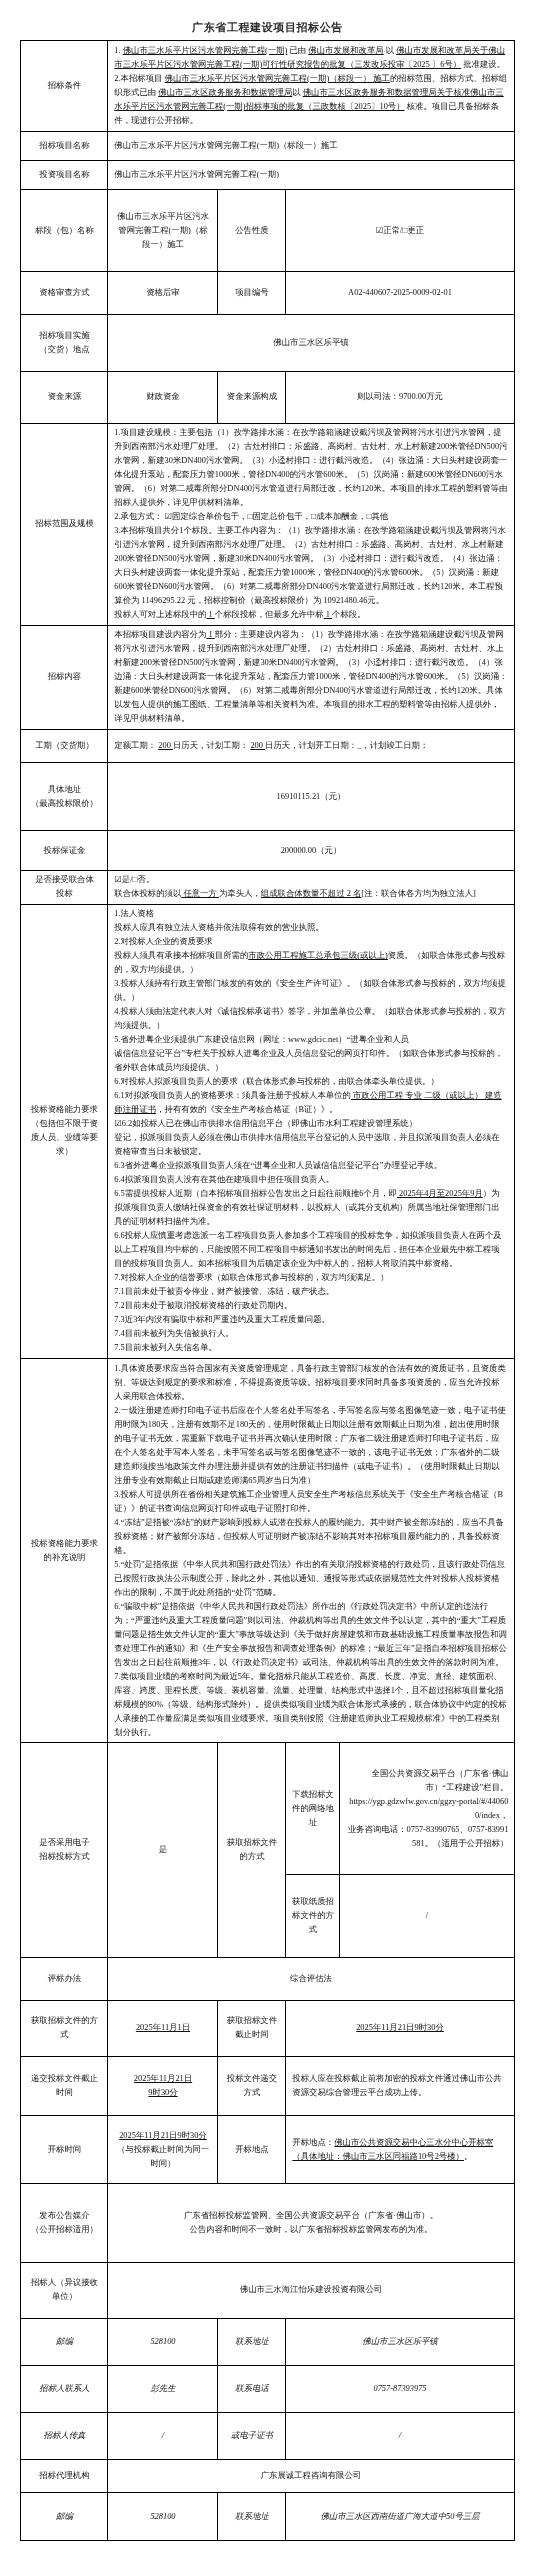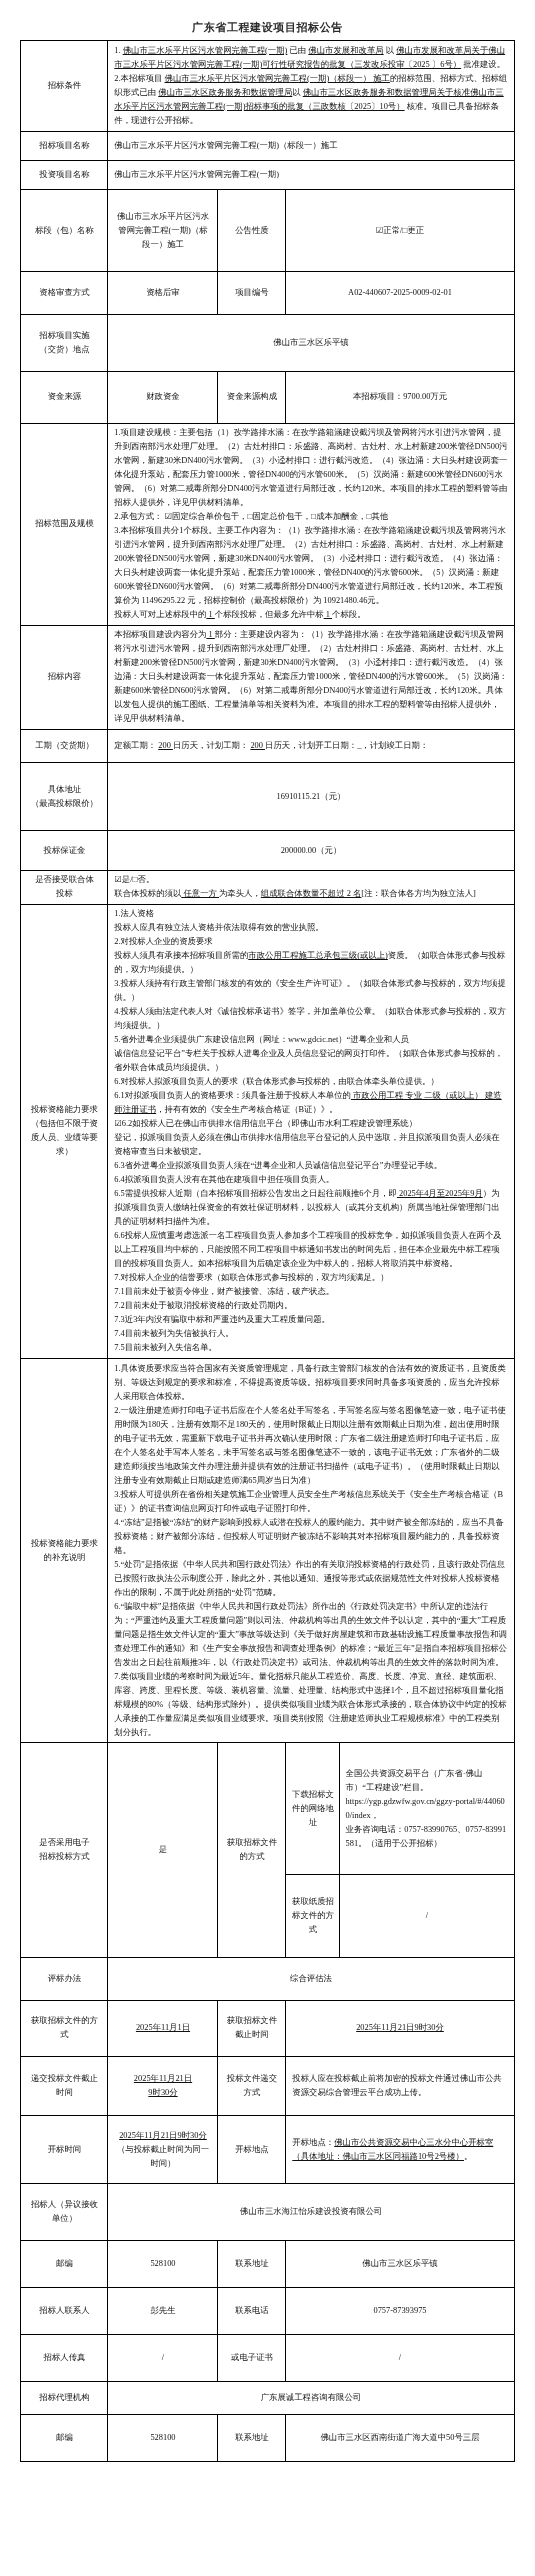--- a/index.html
+++ b/index.html
@@ -15,24 +15,24 @@
   .ctr{text-align:center;}
   .lft{text-align:left;}
   .val{white-space:pre-line;}
   .u{text-decoration:underline;text-underline-offset:1.3px;}
   td.nested{padding:0;vertical-align:top;}
   .inner{display:grid;grid-template-columns:54px 1fr;height:100%;}
   .inner>div{padding:2.6px 5.1px;font-size:8.4px;line-height:14px;display:flex;align-items:center;}
   .inner .ilbl{justify-content:center;text-align:center;border-right:0.6px solid #000;}
   .inner .r1{border-bottom:1.3px solid #000;min-height:126px;}
   .inner .r2{min-height:76px;}
-  .ival{white-space:pre-line;word-break:break-all;}
+  .ival{white-space:pre-line;word-break:break-all;text-align:right;}
   .h46 td{height:30px;} .h36 td{height:23px;} .h118 td{height:76px;} .h58 td{height:37px;}
   .h78 td{height:50px;} .h72 td{height:46px;} .h96 td{height:62px;} .h52 td{height:33px;}
-  .h82 td{height:53px;} .h112 td{height:72px;} .h64 td{height:41px;} .h42 td{height:27px;}
+  .h82 td{height:53px;} .h112 td{height:72px;} .h64 td{height:41px;font-style:italic;} .h42 td{height:27px;}
 </style>
 </head>
 <body>
 
 <div class="page">
   <div class="doc-title">广东省工程建设项目招标公告</div>
 
   <table class="main">
     <colgroup>
         <col style="width:87px">
@@ -76,21 +76,21 @@
     <tr class="h78">
       <td class="lbl">招标项目实施
 （交货）地点</td>
       <td colspan="3" class="ctr">佛山市三水区乐平镇</td>
     </tr>
 
     <tr class="h72">
       <td class="lbl">资金来源</td>
       <td class="ctr">财政资金</td>
       <td class="lbl">资金来源构成</td>
-      <td class="ctr">本招标项目：9700.00万元</td>
+      <td class="ctr">则以司法：9700.00万元</td>
     </tr>
 
     <tr>
       <td class="lbl">招标范围及规模</td>
       <td colspan="3" class="lft val"><span>1.项目建设规模：主要包括（1）孜学路排水涵：在孜学路箱涵建设截污坝及管网将污水引进污水管网，提升到西南部污水处理厂处理。（2）古灶村排口：乐盛路、高岗村、古灶村、水上村新建200米管径DN500污水管网，新建30米DN400污水管网。（3）小迳村排口：进行截污改造。（4）张边涌：大日头村建设两套一体化提升泵站，配套压力管1000米，管径DN400的污水管600米。（5）汉岗涌：新建600米管径DN600污水管网。（6）对第二戒毒所部分DN400污水管道进行局部迁改，长约120米。本项目的排水工程的塑料管等由招标人提供外，详见甲供材料清单。
 2.承包方式： ☑固定综合单价包干，□固定总价包干，□成本加酬金，□其他
 3.本招标项目共分1个标段。主要工作内容为：（1）孜学路排水涵：在孜学路箱涵建设截污坝及管网将污水引进污水管网，提升到西南部污水处理厂处理。（2）古灶村排口：乐盛路、高岗村、古灶村、水上村新建200米管径DN500污水管网，新建30米DN400污水管网。（3）小迳村排口：进行截污改造。（4）张边涌：大日头村建设两套一体化提升泵站，配套压力管1000米，管径DN400的污水管600米。（5）汉岗涌：新建600米管径DN600污水管网。（6）对第二戒毒所部分DN400污水管道进行局部迁改，长约120米。本工程预算价为 11496295.22 元，招标控制价（最高投标限价）为 10921480.46元。
 投标人可对上述标段中的</span><span class="u"> 1 </span><span>个标段投标，但最多允许中标</span><span class="u"> 1 </span><span>个标段。</span></td>
     </tr>
 
@@ -197,20 +197,26 @@
     </tr>
 
     <tr class="h96">
       <td class="lbl">开标时间</td>
       <td class="ctr val"><span class="u">2025年11月21日9时30分</span><span>
 （与投标截止时间为同一时间）</span></td>
       <td class="lbl">开标地点</td>
       <td class="lft val"><span>开标地点：</span><span class="u">佛山市公共资源交易中心三水分中心开标室（具体地址：佛山市三水区同福路10号2号楼）</span><span>。</span></td>
     </tr>
 
+    <tr class="h112">
+      <td class="lbl">发布公告媒介
+（公开招标适用）</td>
+      <td colspan="3" class="ctr val">广东省招标投标监管网、全国公共资源交易平台（广东省·佛山市）。
+公告内容和时间不一致时，以广东省招标投标监管网发布的为准。</td>
+    </tr>
 
     <tr class="h78">
       <td class="lbl">招标人（异议接收单位）</td>
       <td colspan="3" class="ctr">佛山市三水海江怡乐建设投资有限公司</td>
     </tr>
 
     <tr class="h64">
       <td class="lbl">邮编</td>
       <td class="ctr">528100</td>
       <td class="lbl">联系地址</td>

